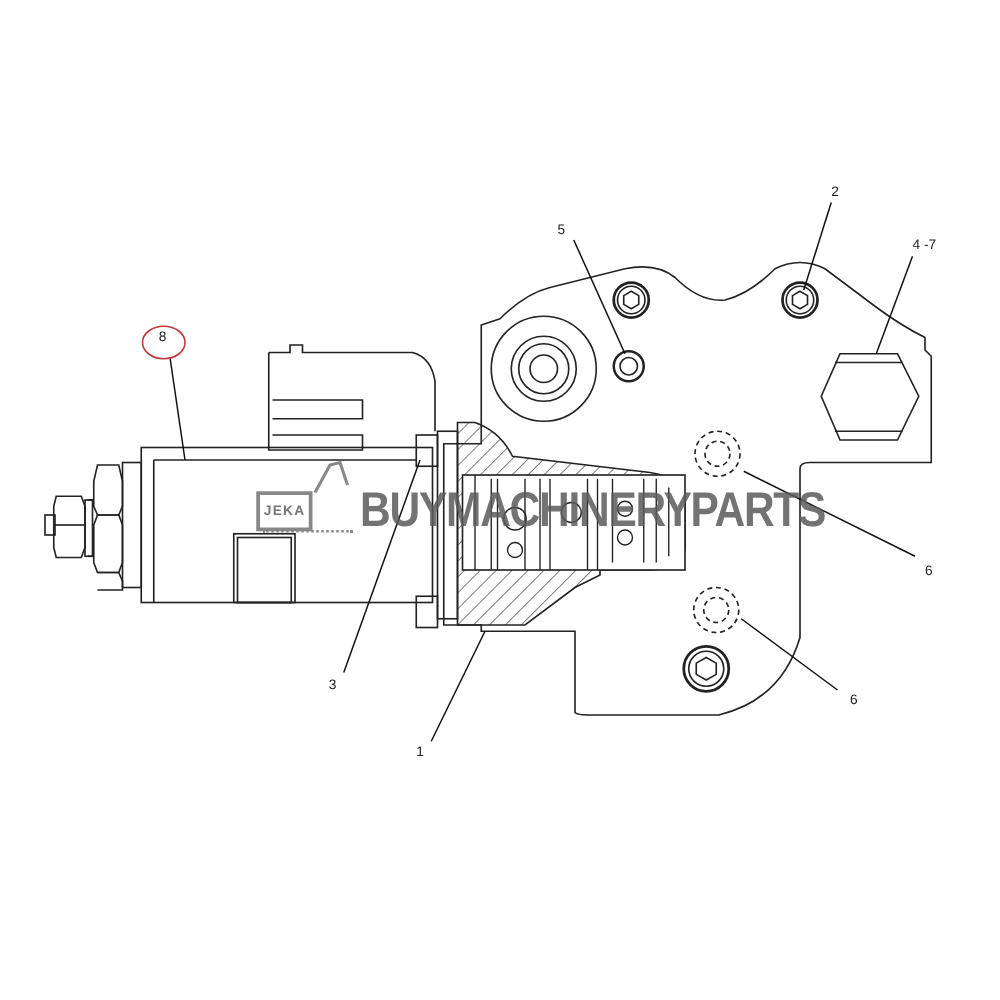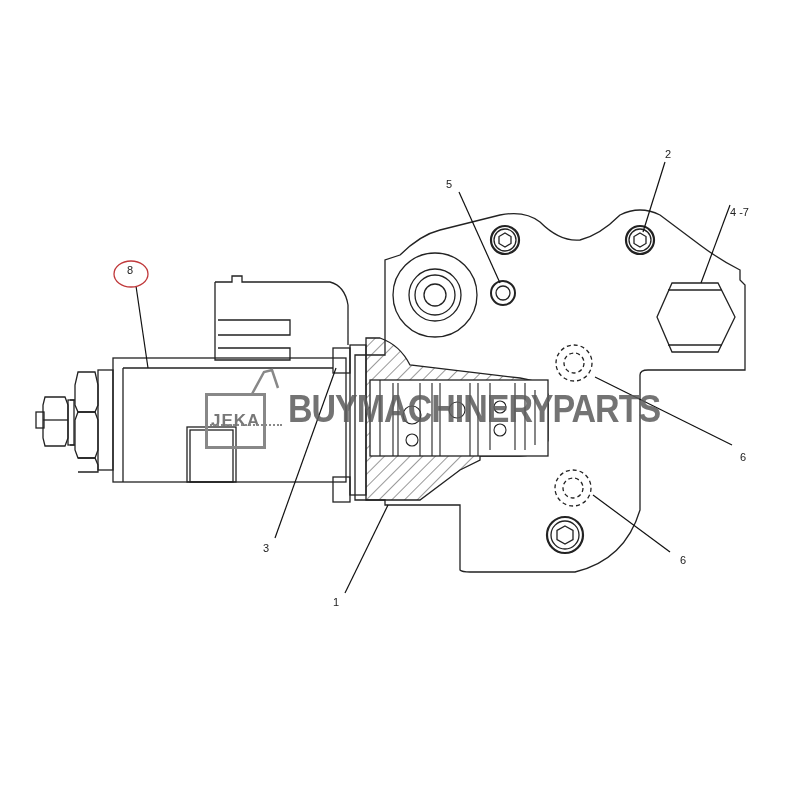--- a/index.html
+++ b/index.html
@@ -1,20 +1,20 @@
 <!DOCTYPE html>
 <html><head>
 <meta charset="utf-8">
 <style>
   html, body { margin:0; padding:0; background:#ffffff; }
   body { width:800px; height:800px; position:relative; overflow:hidden; font-family:"Liberation Sans", sans-serif; }
   #diagram { position:absolute; left:0; top:0; width:800px; height:800px; }
   .callout { position:absolute; font-family:"Liberation Sans", sans-serif; font-size:11px; color:#222; line-height:1; }
   .wm-text { position:absolute; font-family:"Liberation Sans", sans-serif; font-weight:bold; font-size:34px; color:rgba(90,90,90,0.85); letter-spacing:-1px; transform:scaleY(1.15); transform-origin:left top; white-space:nowrap; }
-  .wm-logo { position:absolute; font-family:"Liberation Sans", sans-serif; font-weight:bold; font-size:17px; color:#777; border:3px solid #888; padding:16px 3px; line-height:18px; letter-spacing:1px; }
+  .wm-logo { position:absolute; font-family:"Liberation Sans", sans-serif; font-weight:bold; font-size:11px; color:#777; border:3px solid #888; padding:4px 3px; line-height:18px; letter-spacing:1px; }
 </style>
 </head>
 <body>
 
 <svg id="diagram" viewBox="0 0 800 800" xmlns="http://www.w3.org/2000/svg">
   <defs>
     <pattern id="hatch" patternUnits="userSpaceOnUse" width="9" height="9" patternTransform="rotate(45)">
       <line x1="0" y1="0" x2="0" y2="9" stroke="#333" stroke-width="1"></line>
     </pattern>
   </defs>
@@ -133,21 +133,21 @@
     <line x1="275" y1="538" x2="336" y2="368"></line>
     <line x1="345" y1="593" x2="388" y2="505"></line>
   </g>
 
   <ellipse cx="131" cy="274" rx="17" ry="13" stroke="#c0393b" stroke-width="1.3" fill="none"></ellipse>
 </svg>
 
 <span class="callout" style="left:127px; top:265px;">8</span>
 <span class="callout" style="left:665px; top:149px;">2</span>
 <span class="callout" style="left:446px; top:179px;">5</span>
-<span class="callout" style="left:730px; top:191px;margin-top:16px;">4 -7</span>
+<span class="callout" style="left:730px; top:191px;">4 -7</span>
 <span class="callout" style="left:740px; top:452px;">6</span>
 <span class="callout" style="left:680px; top:555px;">6</span>
 <span class="callout" style="left:263px; top:543px;">3</span>
 <span class="callout" style="left:333px; top:597px;">1</span>
 
 <div>
   <svg style="position:absolute; left:250px; top:368px;" width="30" height="28" viewBox="0 0 30 28">
     <path d="M2,26 L14,4 L22,2 L28,20" stroke="#888" stroke-width="2.5" fill="none"></path>
   </svg>
   <div class="wm-logo" style="left:205px; top:393px;">JEKA</div>

